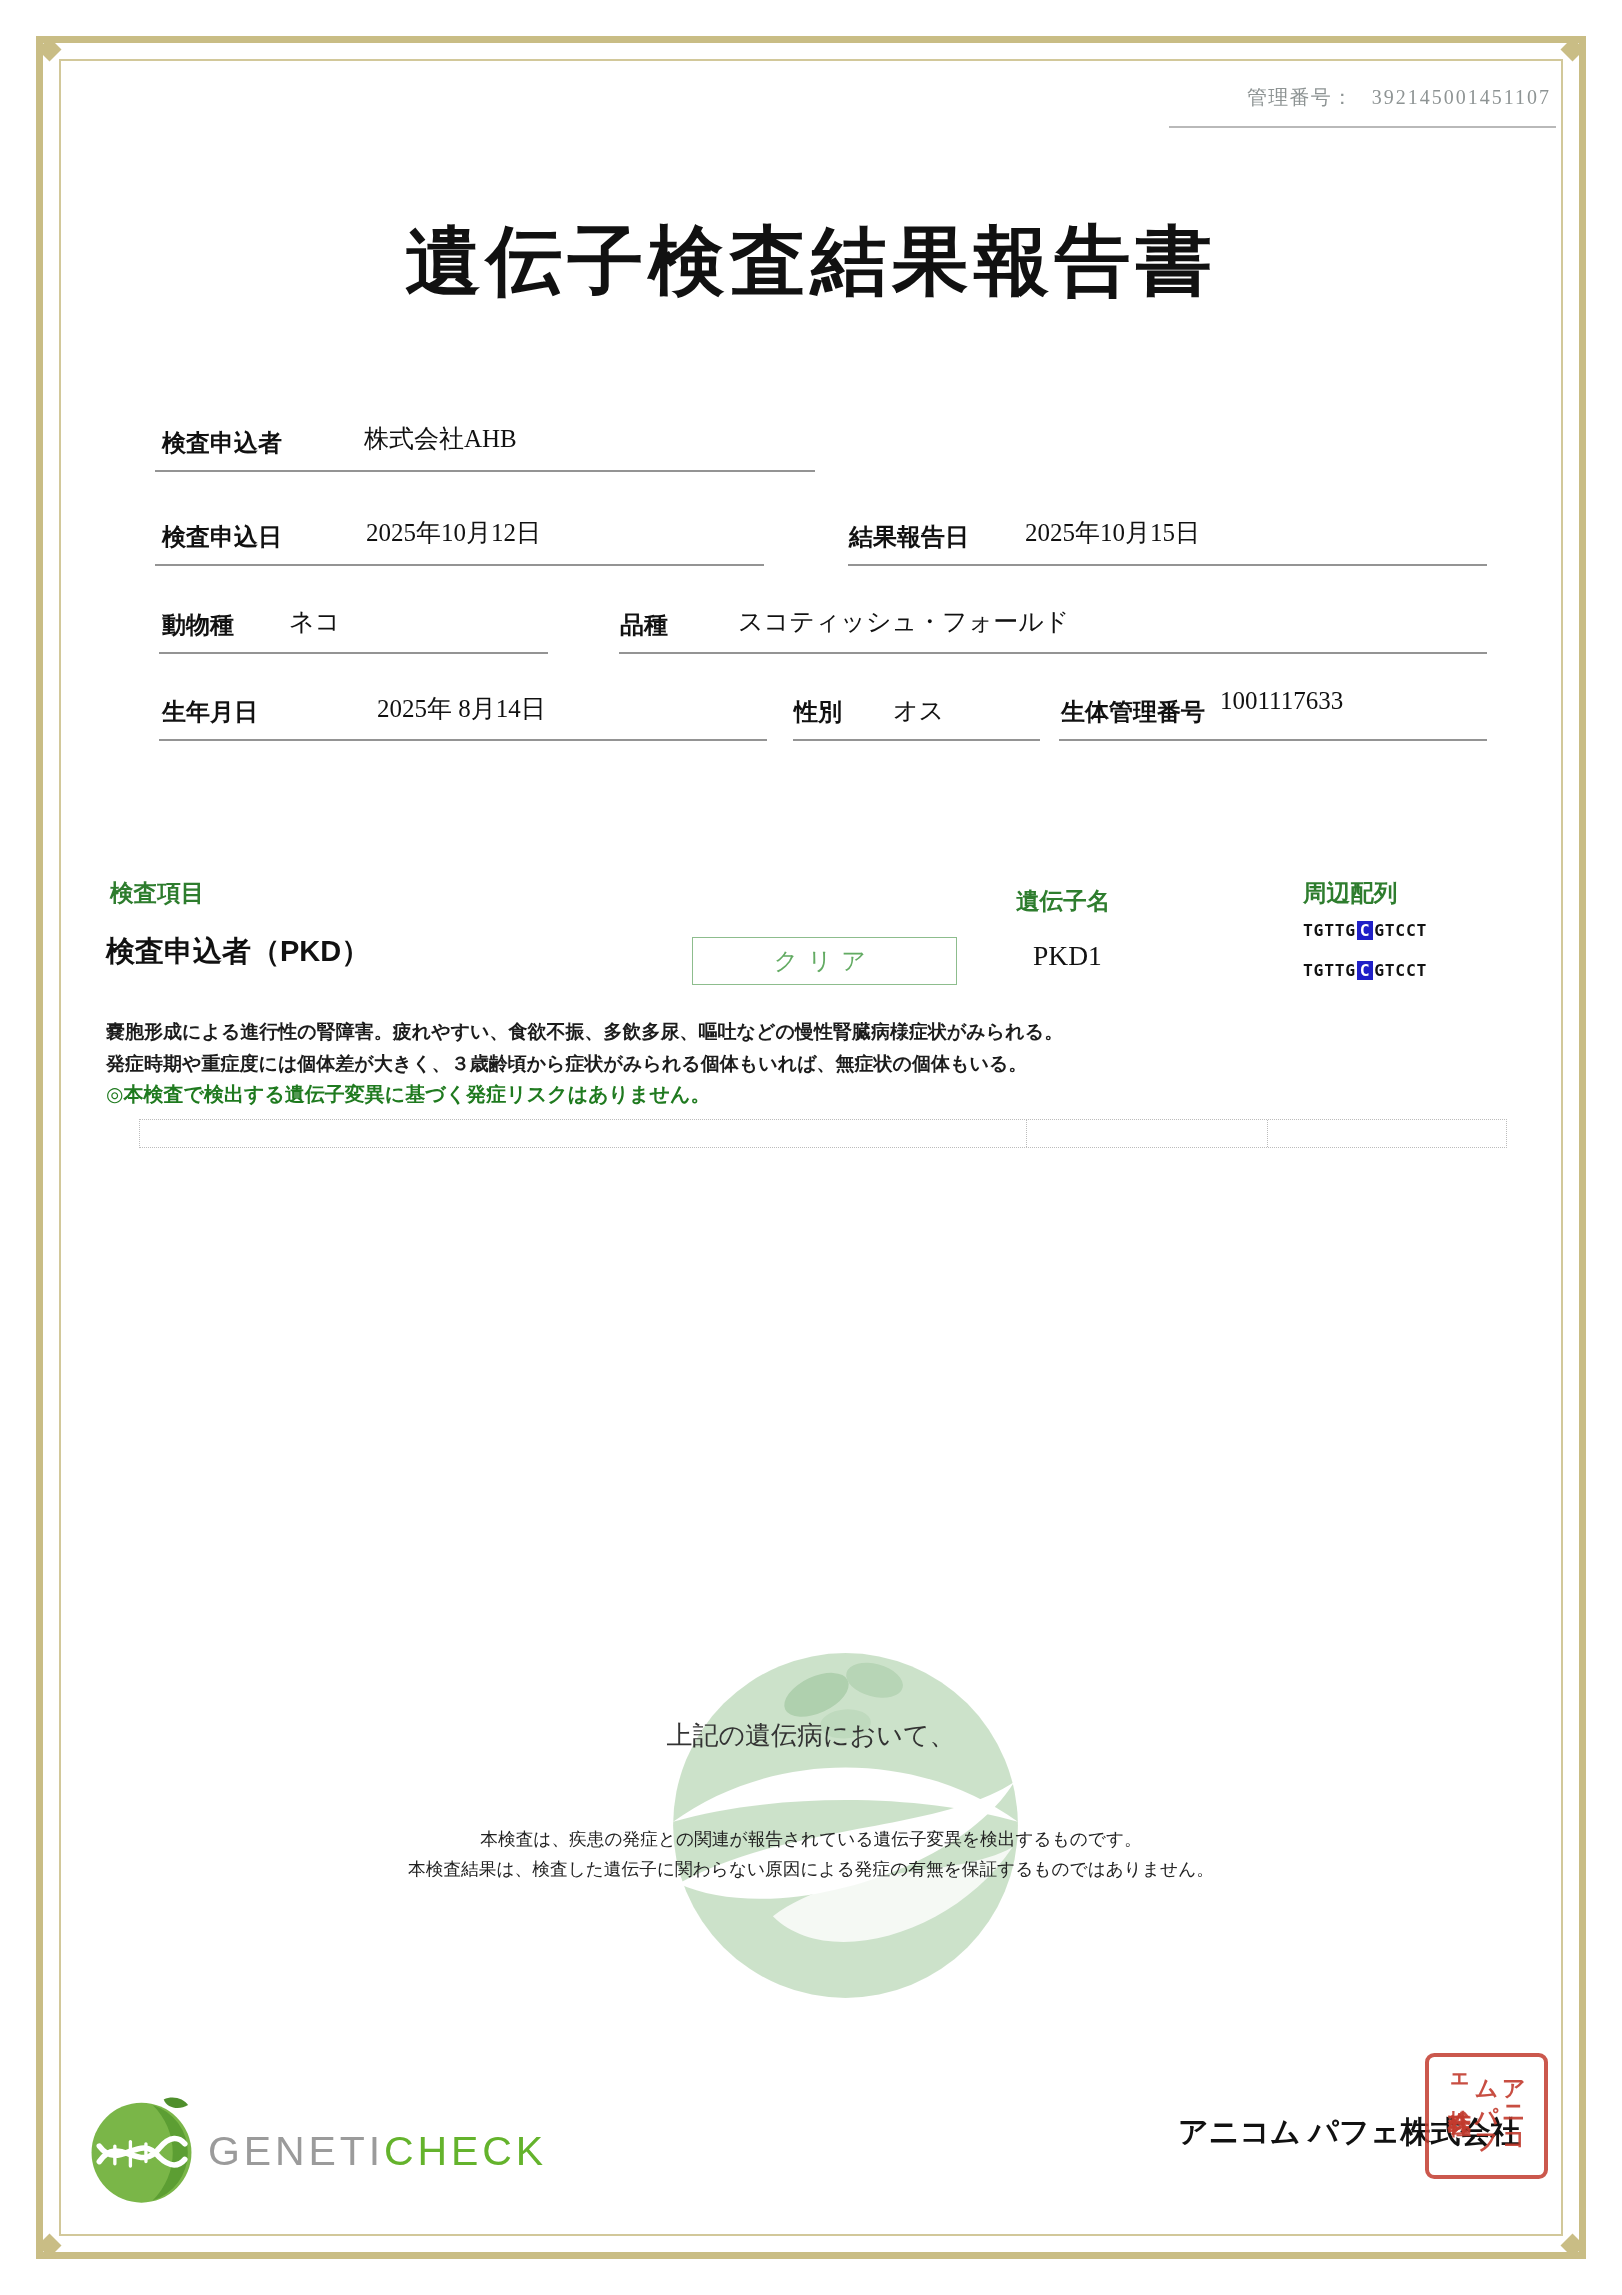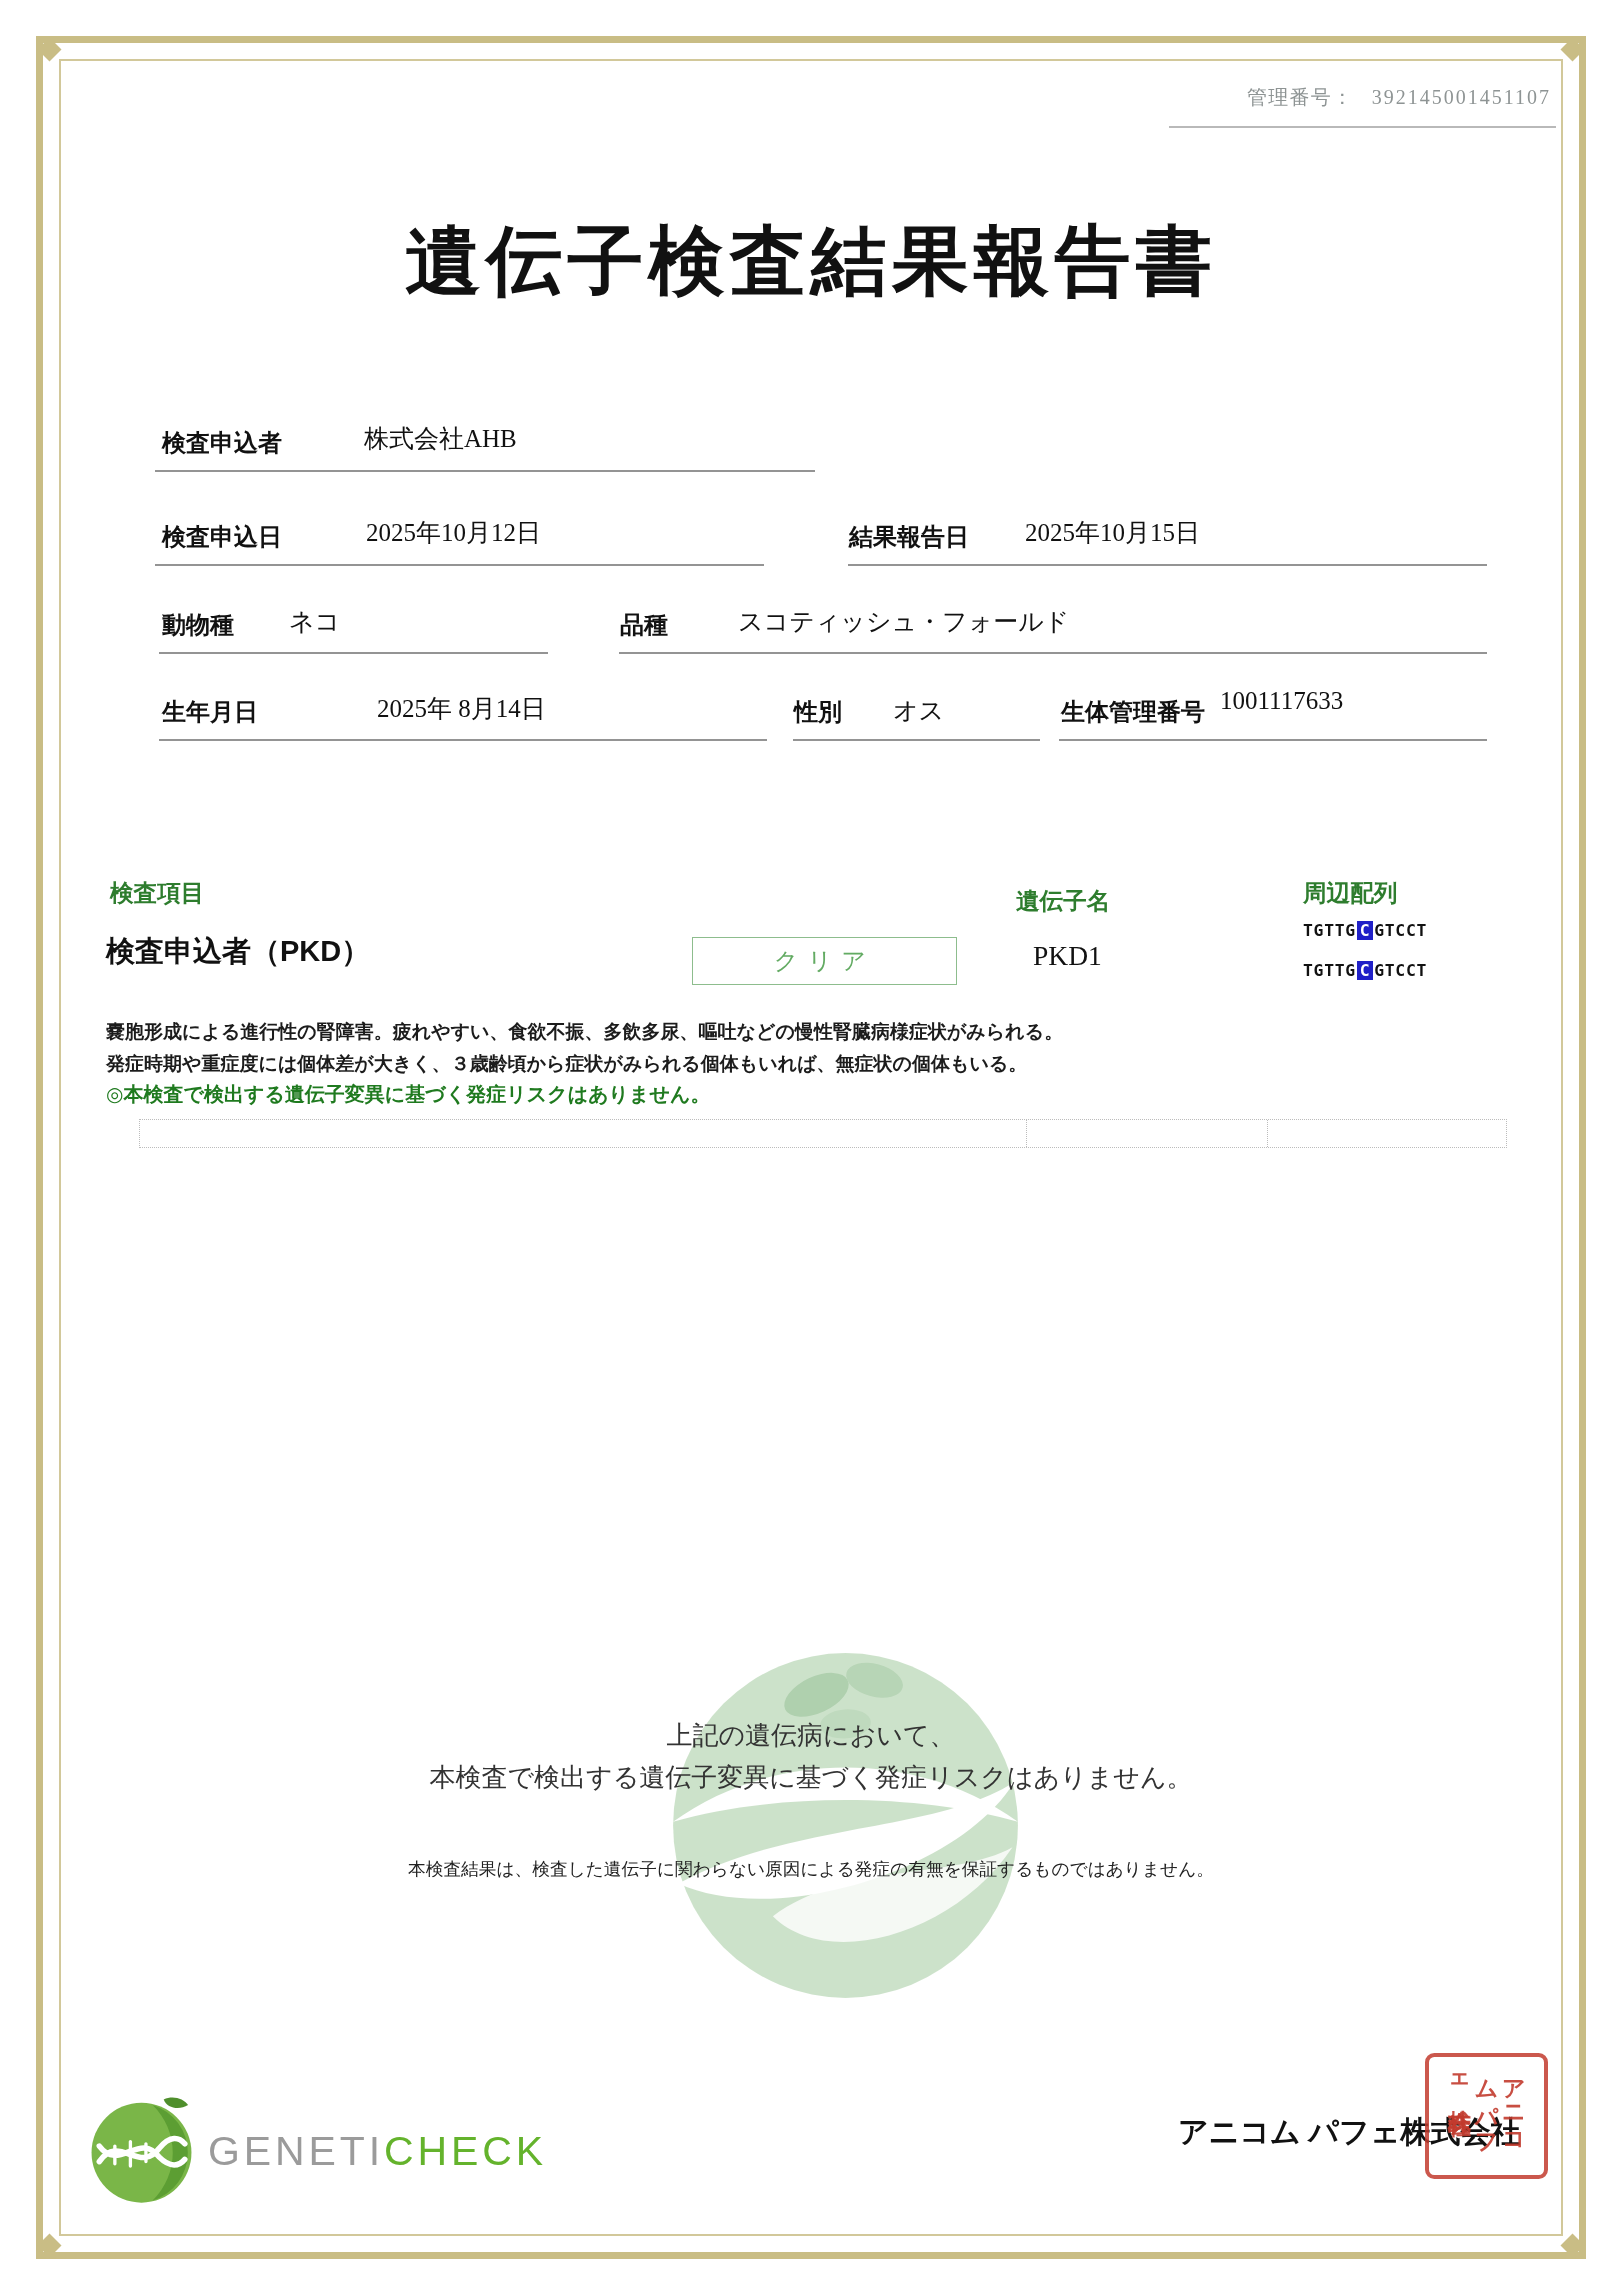--- a/index.html
+++ b/index.html
@@ -198,21 +198,21 @@
     <circle cx="100" cy="100" r="95" fill="#a4cba0"></circle>
     <path d="M5,98 C60,58 140,58 195,98 C140,82 60,82 5,98 Z" fill="#ffffff"></path>
     <path d="M8,132 C70,98 150,104 193,76 C162,126 60,156 8,132 Z" fill="#ffffff"></path>
     <path d="M60,150 C100,120 160,130 192,112 C160,160 90,180 60,150 Z" fill="#ffffff" opacity="0.8"></path>
     <ellipse cx="84" cy="28" rx="19" ry="10" fill="#6faa6d" transform="rotate(-25 84 28)"></ellipse>
     <ellipse cx="116" cy="20" rx="16" ry="9" fill="#7db37b" transform="rotate(15 116 20)"></ellipse>
     <ellipse cx="100" cy="44" rx="14" ry="8" fill="#8cbd8a" transform="rotate(-5 100 44)"></ellipse>
   </svg>
 
   <div class="summary" id="sum1">上記の遺伝病において、</div>
-  <div class="summary" id="sum2">本検査で検出する遺伝子変異に基づく発症リスクはありません。</div>
+  <div class="summary" id="sum-note1">本検査は、疾患の発症との関連が報告されている遺伝子変異を検出するものです。</div>
   <div class="summary" id="sum-note2">本検査結果は、検査した遺伝子に関わらない原因による発症の有無を保証するものではありません。</div>
 
   <svg id="logo-mark" viewBox="0 0 100 100" aria-hidden="true">
     <circle cx="50" cy="52" r="45" fill="#7ab648"></circle>
     <path d="M60,9 A45 45 0 0 1 60,95 A60 60 0 0 0 60,9 Z" fill="#5c9e33"></path>
     <path d="M70,4 C78,0 88,3 92,9 C84,14 73,12 70,4 Z" fill="#4f8f2c"></path>
     <path d="M12,60 C30,34 48,72 66,48 C76,36 84,38 89,44" stroke="#ffffff" stroke-width="5" fill="none" stroke-linecap="round"></path>
     <path d="M12,46 C30,70 48,32 66,56 C76,66 84,64 89,58" stroke="#ffffff" stroke-width="5" fill="none" stroke-linecap="round"></path>
     <path d="M26,46 L26,62 M40,42 L40,64 M54,44 L54,60" stroke="#ffffff" stroke-width="3" stroke-linecap="round"></path>
   </svg>

